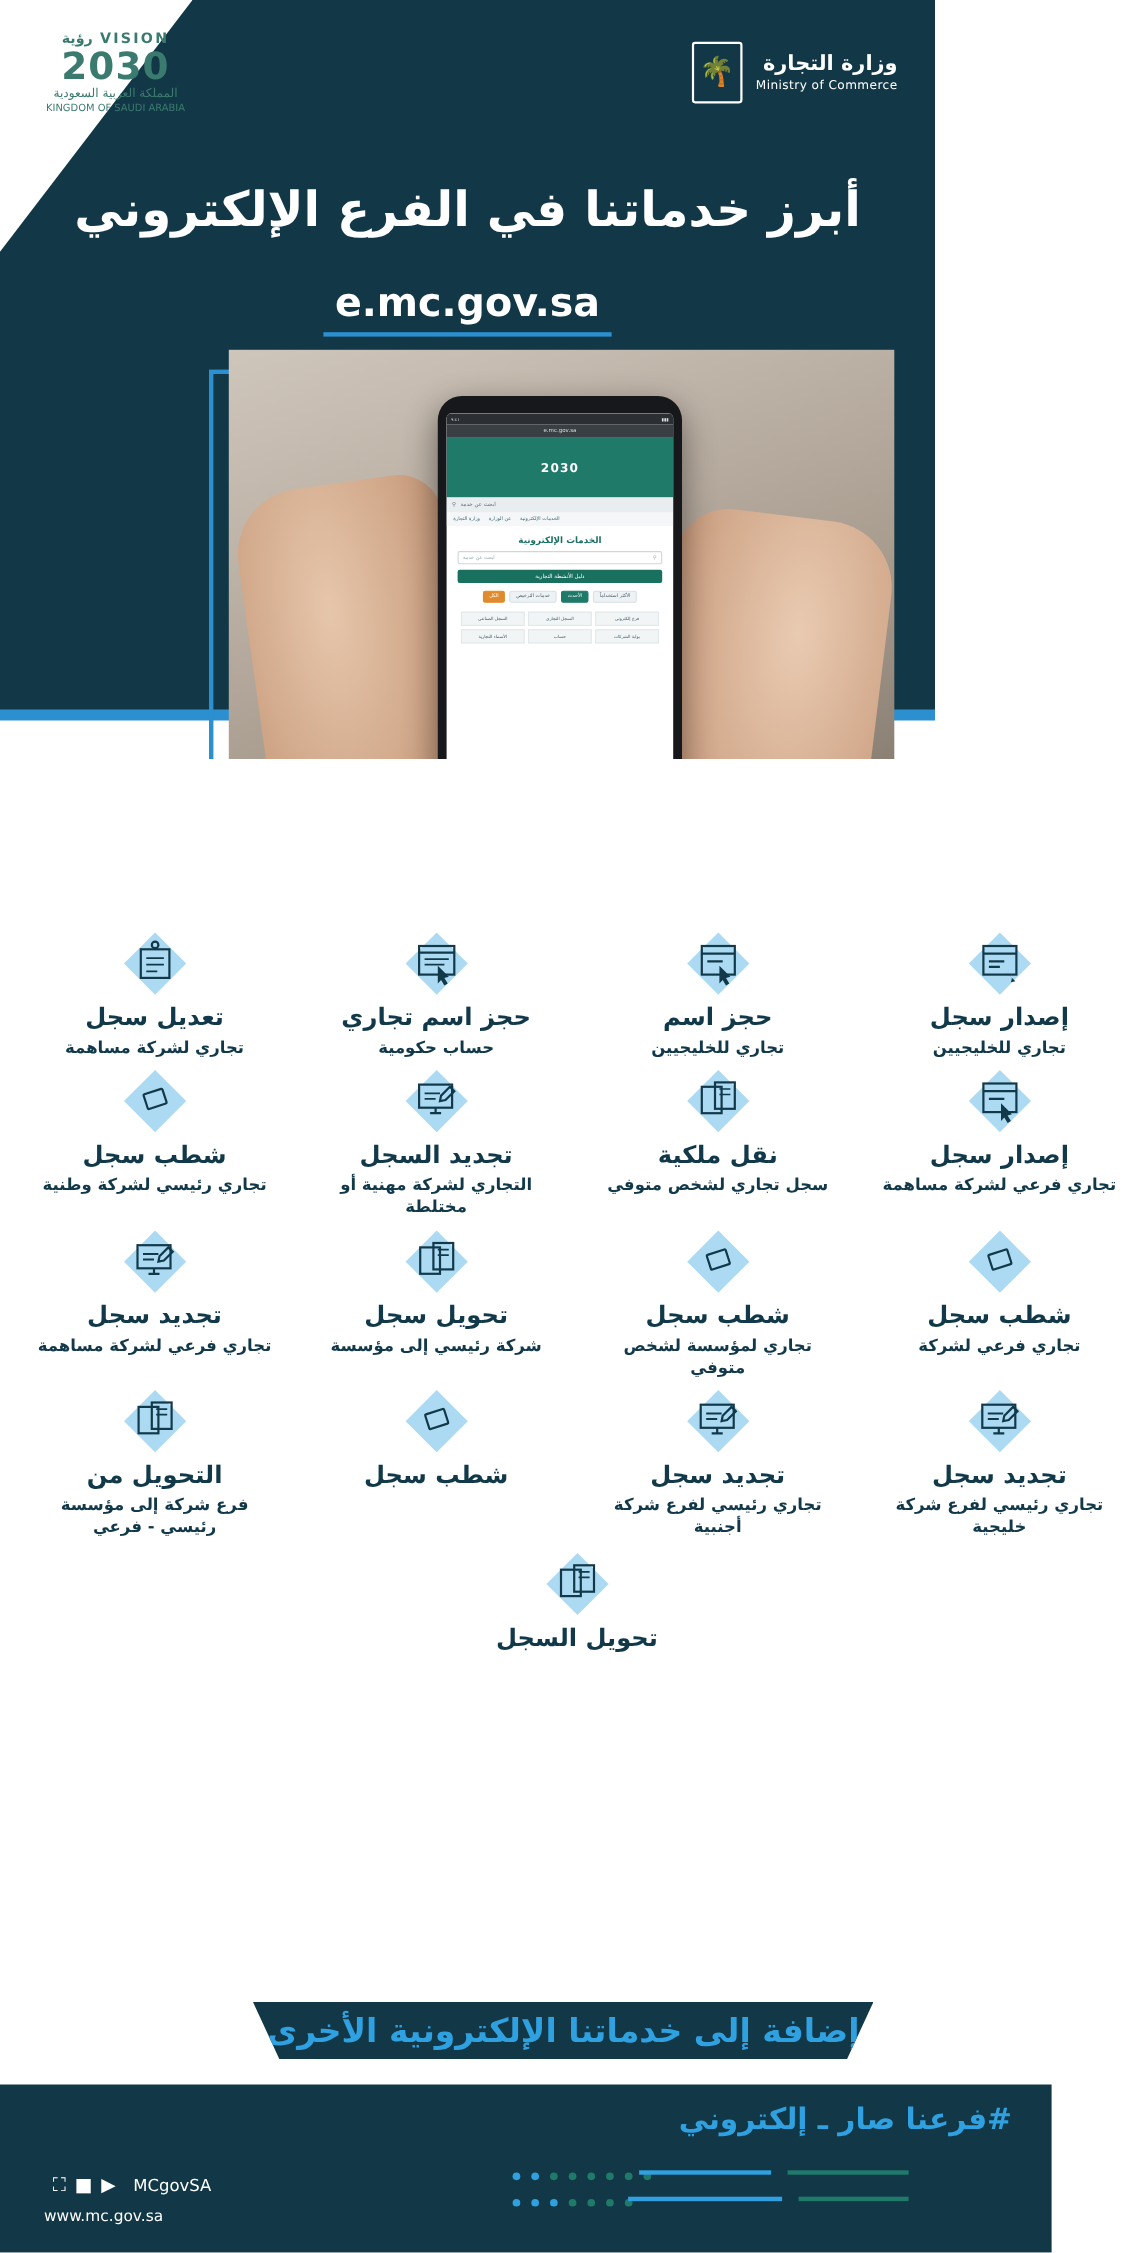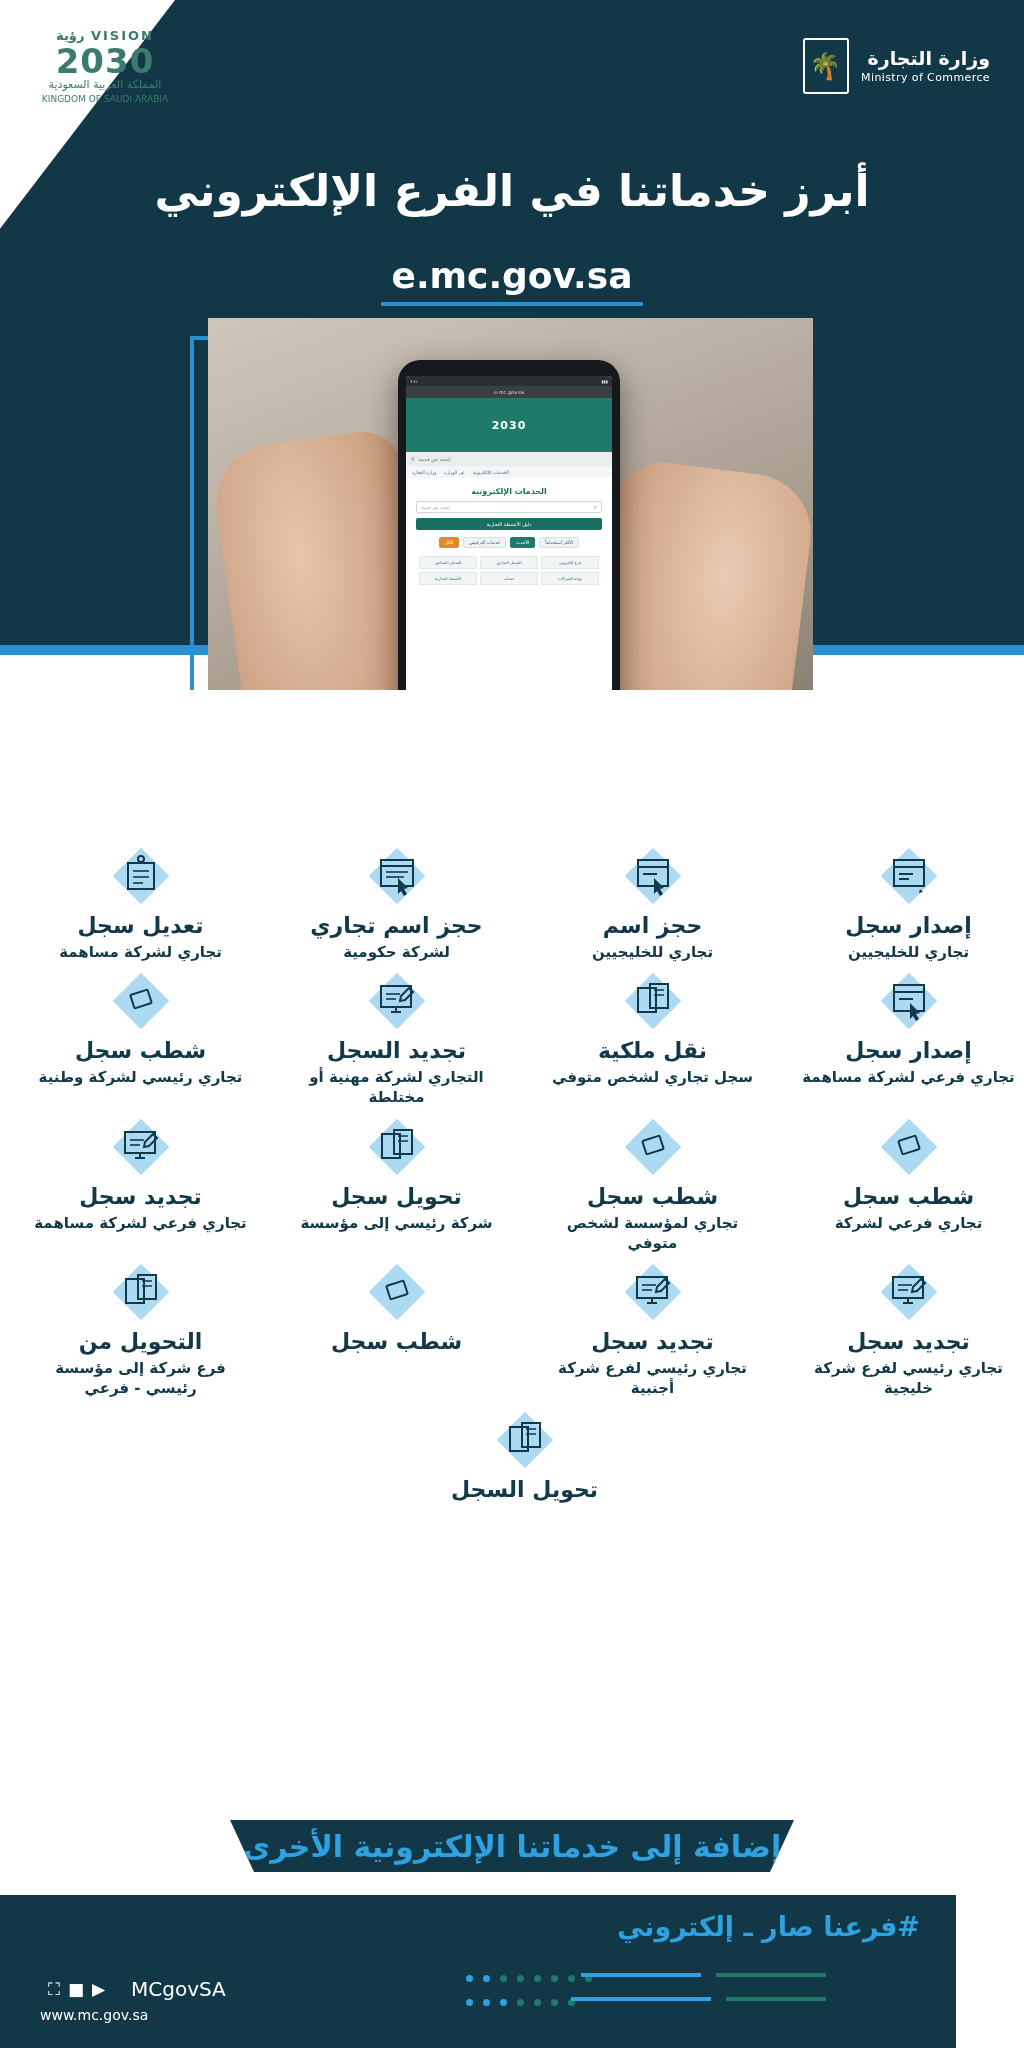--- a/index.html
+++ b/index.html
@@ -15,21 +15,21 @@
     width: 1024px;
     height: 2048px;
     background: #ffffff;
     overflow: hidden;
   }
 
   
   .header {
     position: absolute;
     top: 0; left: 0;
-    width: 1024px;
+    width: 850px;
     height: 690px;
     background: #ffffff;
     overflow: hidden;
   }
   .hdr-dark {
     position: absolute;
     top: 0; left: 0;
     width: 1024px;
     height: 690px;
     background: #123847;
@@ -349,21 +349,21 @@
     position: absolute;
     left: 40px;
     top: 82px;
     display: flex;
     align-items: center;
     gap: 8px;
     color: #fff;
     direction: ltr;
   }
   .footer .social .gl { font-size: 17px; color: #ffffff; }
-  .footer .social .handle { font-size: 20px; margin-left: 18px; }
+  .footer .social .handle { font-size: 15px; margin-left: 8px; }
   .footer .site {
     position: absolute;
     left: 40px;
     top: 112px;
     color: #ffffff;
     font-size: 14px;
     direction: ltr;
   }
   .deco {
     position: absolute;
@@ -530,21 +530,21 @@
             <svg width="58" height="58" viewBox="0 0 58 58">
                 <rect x="13" y="13" width="32" height="26" fill="none" stroke="#12394a" stroke-width="2"></rect>
                 <line x1="13" y1="19" x2="45" y2="19" stroke="#12394a" stroke-width="2"></line>
                 <line x1="18" y1="25" x2="40" y2="25" stroke="#12394a" stroke-width="1.6"></line>
                 <line x1="18" y1="30" x2="36" y2="30" stroke="#12394a" stroke-width="1.6"></line>
                 <path d="M30 31 l10 10 l-4 1 l3 5 l-3 2 l-3-5 l-3 3 z" fill="#12394a"></path>
               </svg>
           </div>
         </div>
         <div class="svc-title">حجز اسم تجاري</div>
-        <div class="svc-sub">لشركة حكومية</div>
+        <div class="svc-sub">حساب حكومية</div>
       </div>
       <div class="cell">
         <div class="icon-wrap">
           <div class="ico">
             <div class="diamond"></div>
             <svg width="58" height="58" viewBox="0 0 58 58">
                 <circle cx="29" cy="12" r="3" fill="none" stroke="#12394a" stroke-width="2"></circle>
                 <rect x="16" y="16" width="26" height="26" fill="none" stroke="#12394a" stroke-width="2"></rect>
                 <line x1="21" y1="24" x2="37" y2="24" stroke="#12394a" stroke-width="1.6"></line>
                 <line x1="21" y1="30" x2="37" y2="30" stroke="#12394a" stroke-width="1.6"></line>

